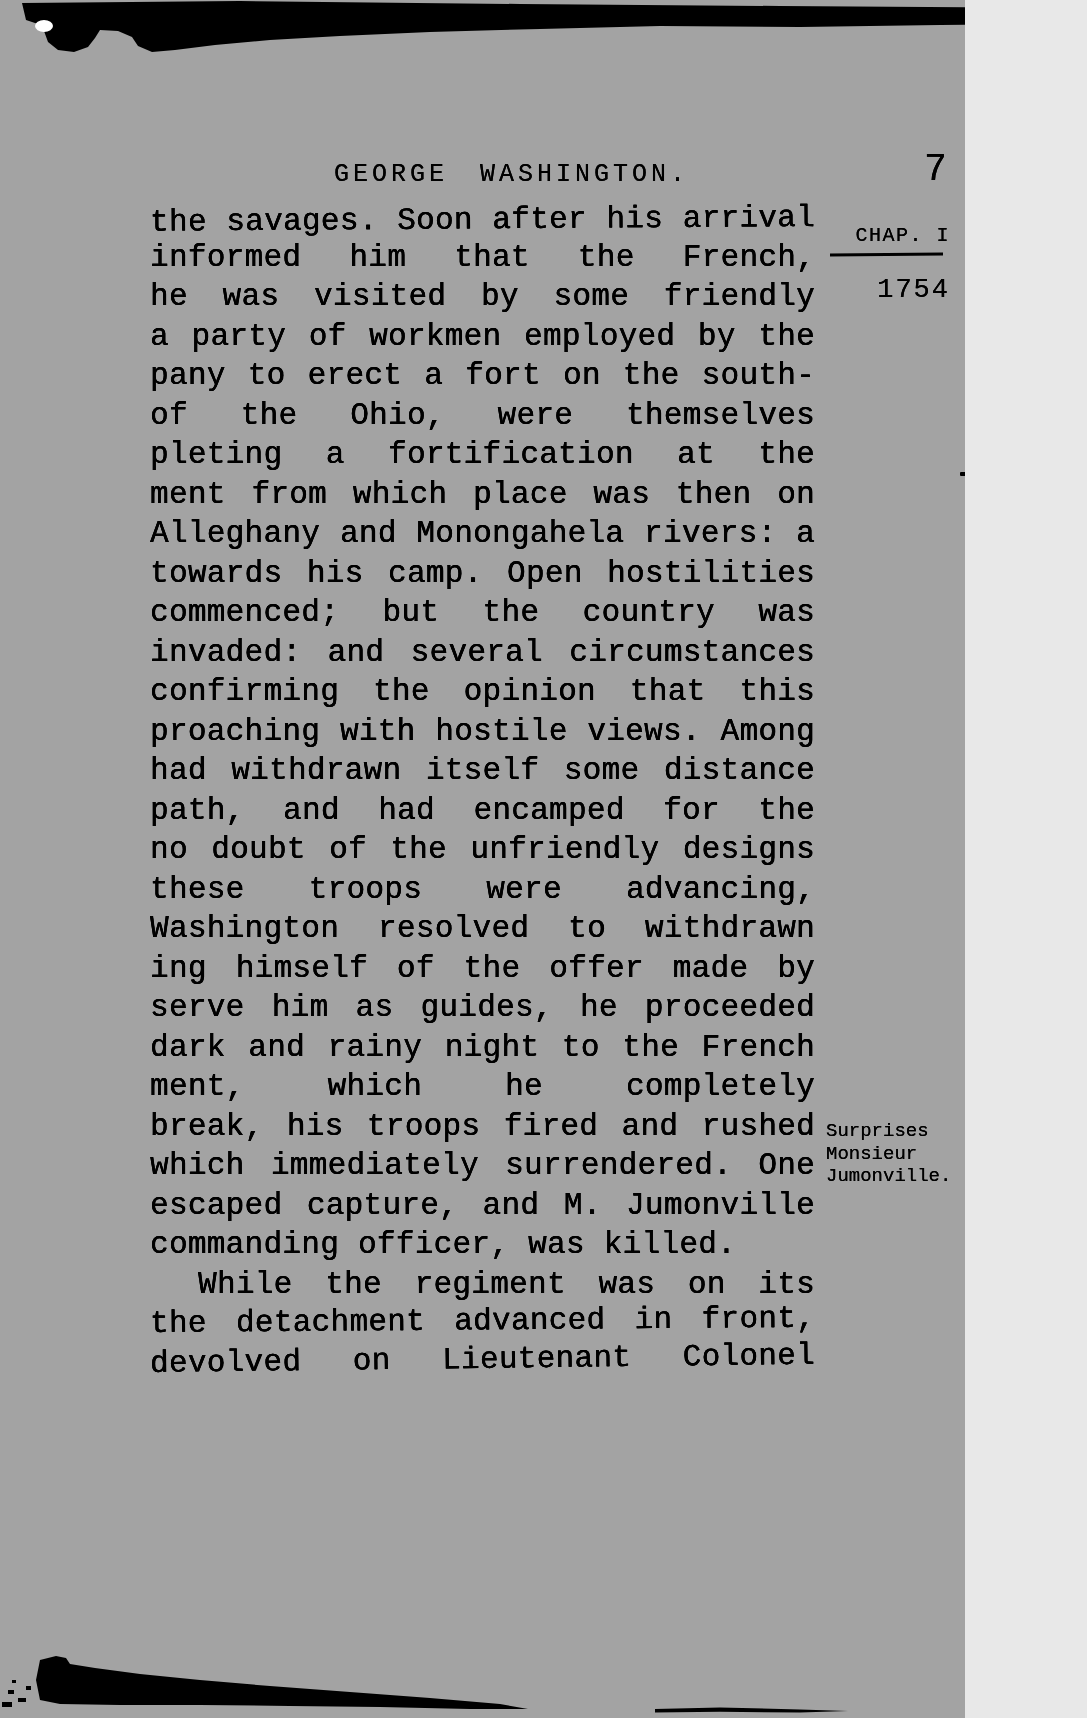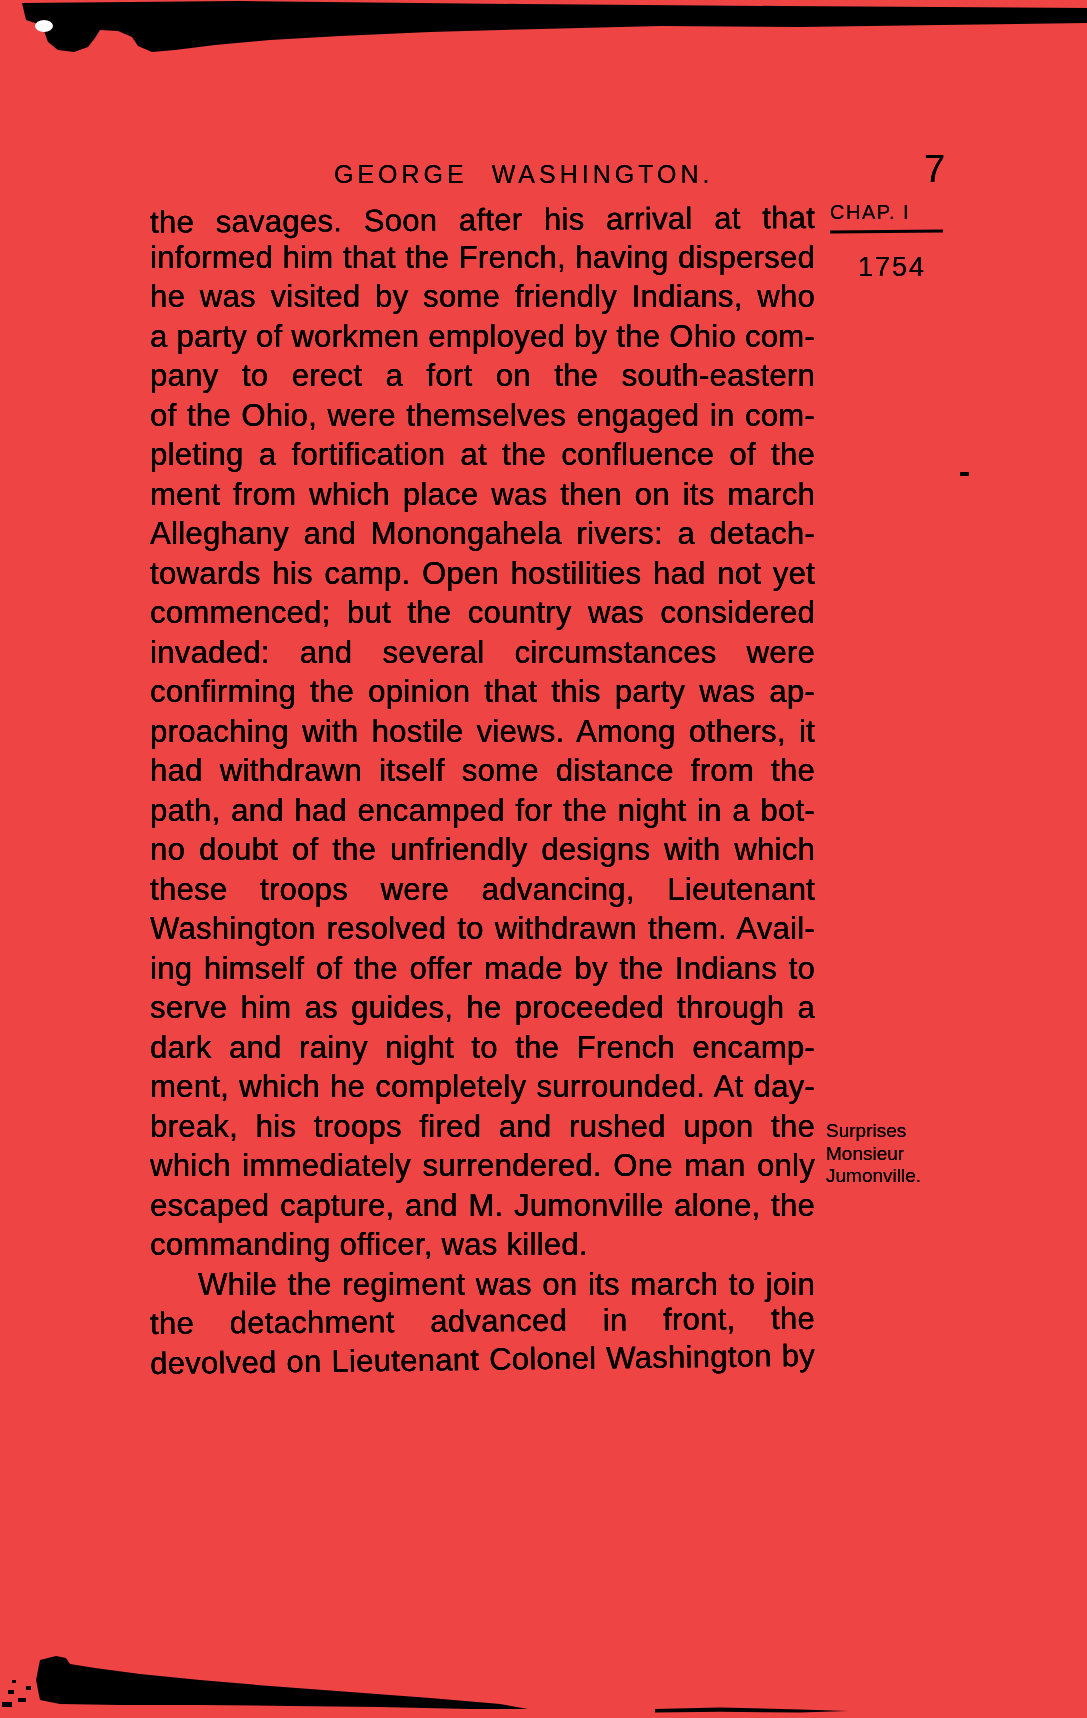--- a/index.html
+++ b/index.html
@@ -1,21 +1,21 @@
 <!DOCTYPE html>
 <html><head>
 <meta charset="utf-8">
 <style>
   html,body{margin:0;padding:0;background:#e8e8e8;}
   .page{
     position:relative;
-    width:1087px;height:1718px;
-    background:#ef4444;
+    width:965px;height:1718px;
+    background:#a3a3a3;
     overflow:hidden;
-    font-family:Liberation Sans, sans-serif;
+    font-family:Liberation Mono, monospace;
     color:#000;
   }
   svg.artifact{position:absolute;left:0;display:block;}
   #artifact-top{top:0;}
   #artifact-bottom{top:1650px;}
 
   .running-title{
     position:absolute;left:334px;top:160px;
     font-size:25px;letter-spacing:4px;word-spacing:13px;
     font-variant:normal;
@@ -45,22 +45,22 @@
     text-align:justify;
     text-align-last:justify;
   }
   .line.indent{text-indent:48px;}
   .line:nth-child(1){transform:rotate(-0.4deg);transform-origin:right center;}
   .line:nth-child(29){transform:rotate(-0.45deg);transform-origin:left center;}
   .line:nth-child(30){transform:rotate(-0.7deg);transform-origin:left center;}
   .line:nth-child(31){transform:rotate(-0.9deg) skewX(-7deg);transform-origin:left center;}
 
   .chapter-block{
-    position:absolute;left:830px;top:201px;width:120px;
-    text-align:left;
+    position:absolute;left:830px;top:224px;width:120px;
+    text-align:right;
   }
   .chapter-label{
     font-size:20px;letter-spacing:1.5px;
     text-shadow:0 0 0.5px #000;
   }
   .chapter-rule{
     margin-top:6px;
     width:113px;height:3px;background:#000;
     transform:rotate(-0.4deg);
   }

